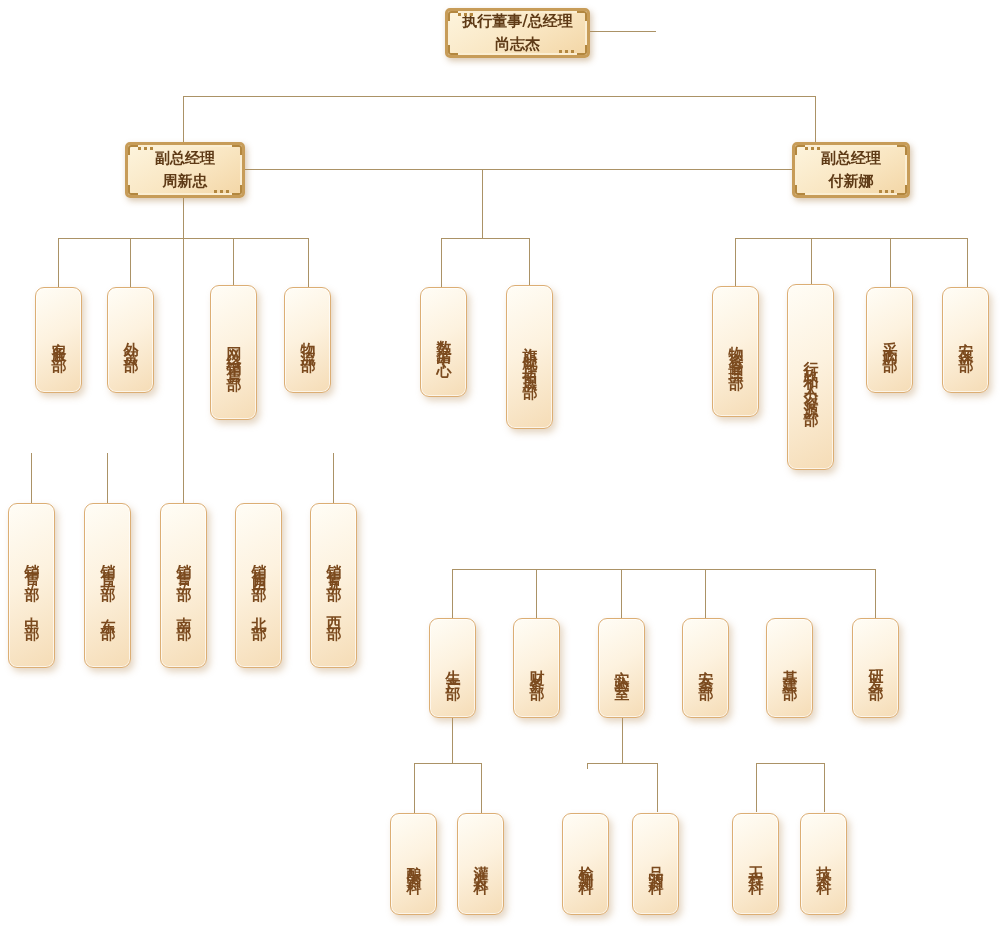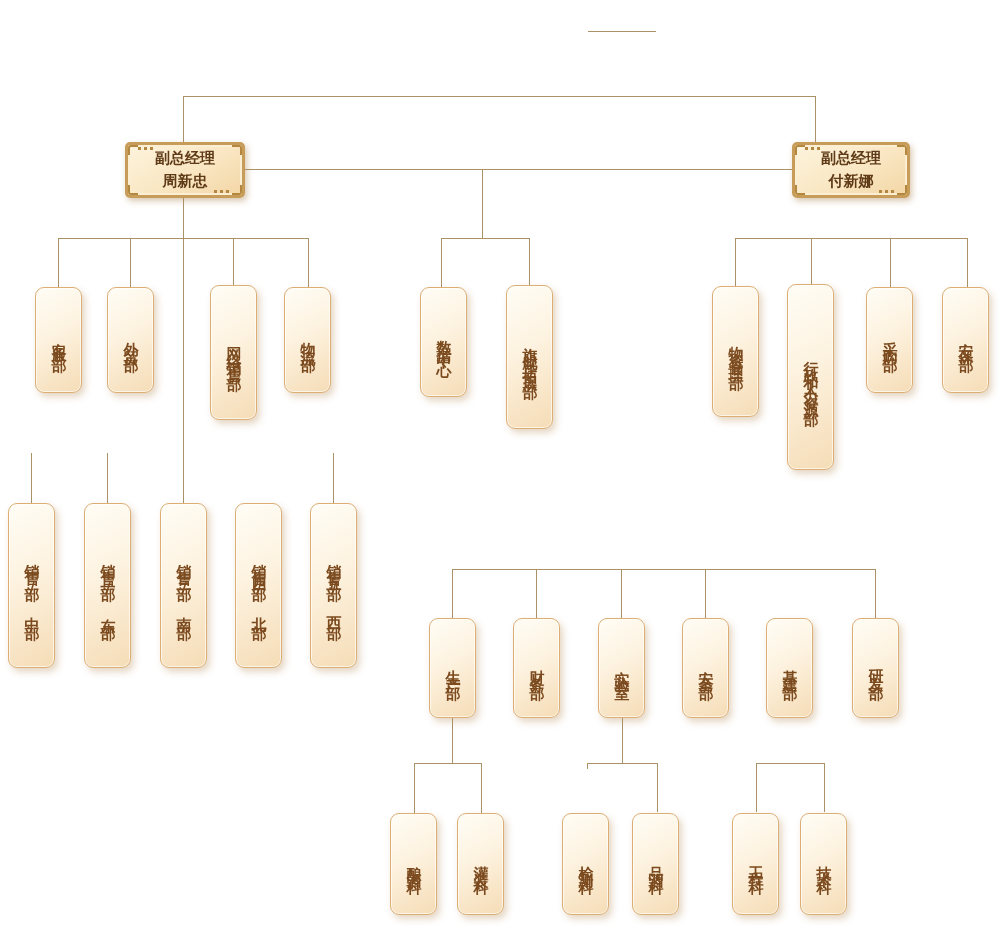--- a/index.html
+++ b/index.html
@@ -81,20 +81,30 @@
 
   <div class="ln v" style="left:622px;top:718px;height:45px"></div>
   <div class="ln h" style="left:587px;top:763px;width:70px"></div>
   <div class="ln v" style="left:587px;top:763px;height:6px"></div>
   <div class="ln v" style="left:657px;top:763px;height:49px"></div>
 
   <div class="ln h" style="left:756px;top:763px;width:68px"></div>
   <div class="ln v" style="left:756px;top:763px;height:49px"></div>
   <div class="ln v" style="left:824px;top:763px;height:49px"></div>
 
+  <div class="fbox" style="left:445px;top:8px;width:145px;height:50px">
+    <span class="corn tl"></span>
+    <span class="corn tr"></span>
+    <span class="corn bl"></span>
+    <span class="corn br"></span>
+    <span class="dots d1"></span>
+    <span class="dots d2"></span>
+    <div>执行董事/总经理</div>
+    <div>尚志杰</div>
+  </div>
 
   <div class="fbox" style="left:125px;top:142px;width:120px;height:56px">
     <span class="corn tl"></span>
     <span class="corn tr"></span>
     <span class="corn bl"></span>
     <span class="corn br"></span>
     <span class="dots d1"></span>
     <span class="dots d2"></span>
     <div>副总经理</div>
     <div>周新忠</div>

